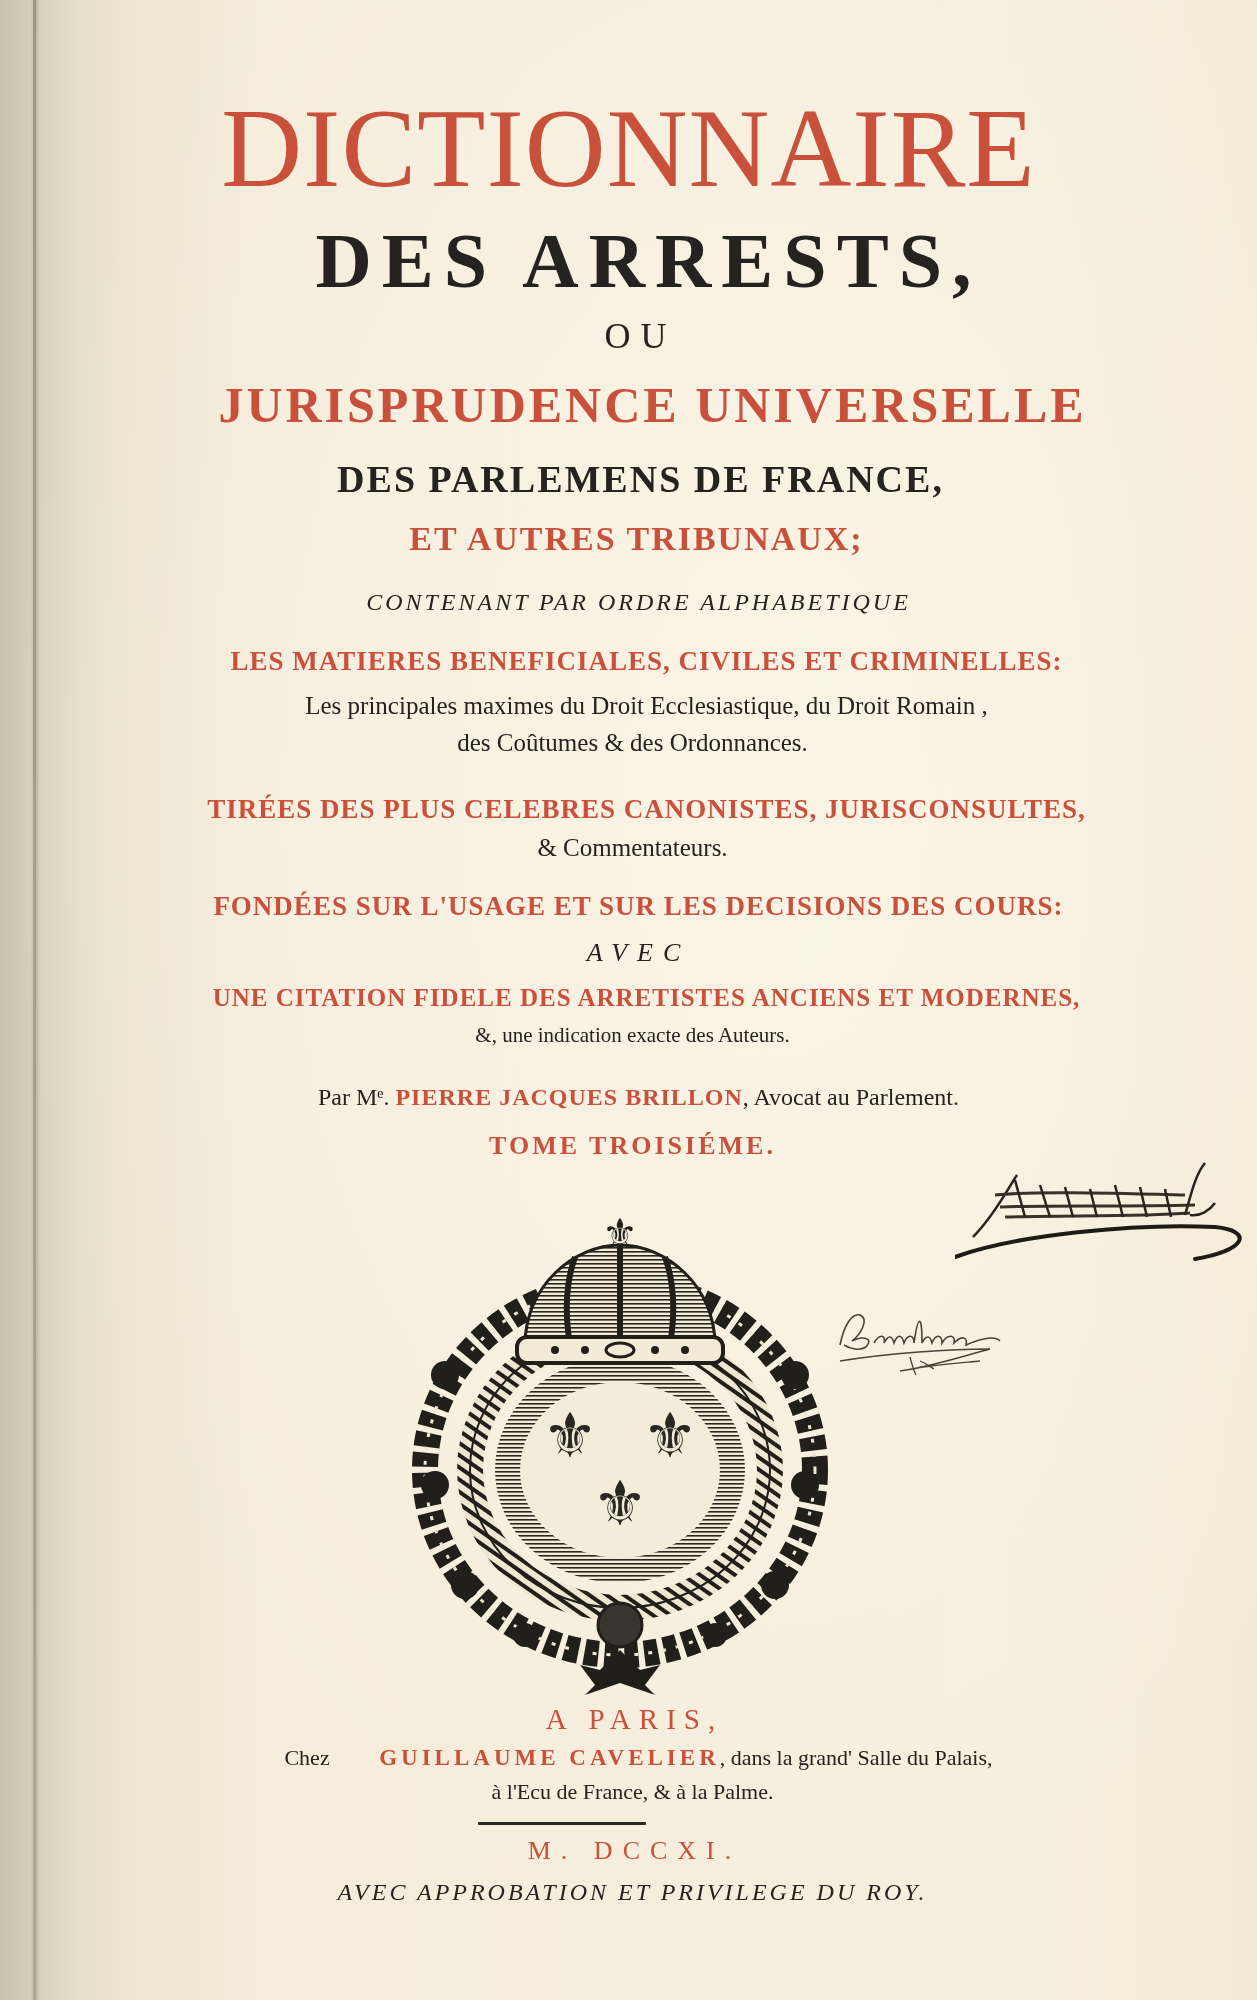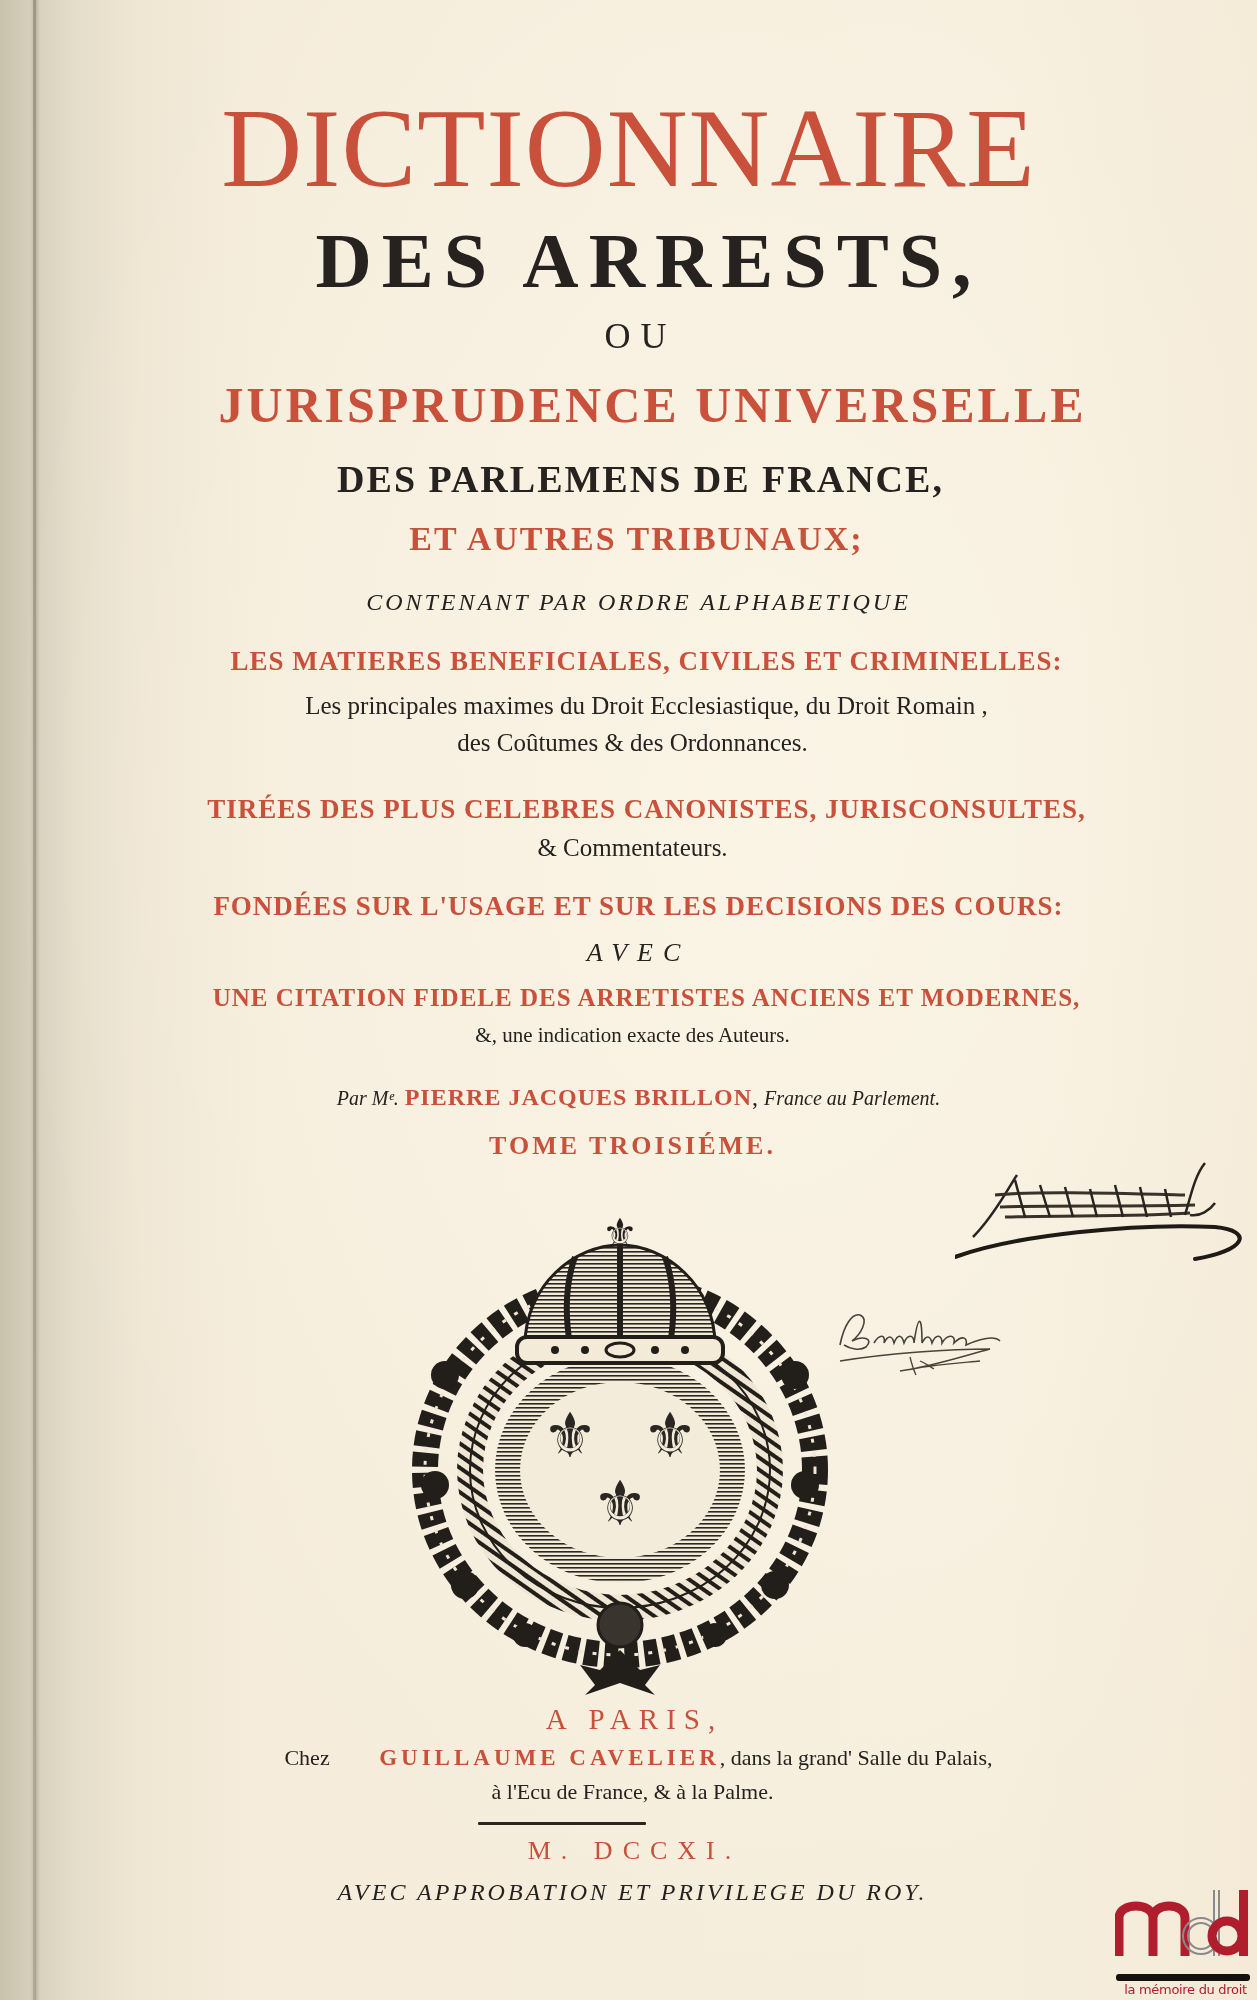--- a/index.html
+++ b/index.html
@@ -34,21 +34,21 @@
   .t8 { top: 648px; font-size: 27px; letter-spacing: 1px; font-weight: bold; font-family: "Liberation Serif", serif; left: 18px; }
   .t9 { top: 693px; font-size: 25px; font-family: "Liberation Serif", serif; left: 18px; }
   .t10 { top: 730px; font-size: 25px; font-family: "Liberation Serif", serif; left: 4px; }
   .t11 { top: 796px; font-size: 27px; letter-spacing: 1px; font-weight: bold; font-family: "Liberation Serif", serif; left: 18px; }
   .t12 { top: 835px; font-size: 25px; font-family: "Liberation Serif", serif; left: 4px; }
   .t13 { top: 893px; font-size: 27px; letter-spacing: 1px; font-weight: bold; font-family: "Liberation Serif", serif; left: 10px; }
   .t14 { top: 940px; font-size: 26px; letter-spacing: 10px; font-style: italic; font-family: "Liberation Serif", serif; left: 10px; }
   .t15 { top: 985px; font-size: 25px; letter-spacing: 1px; font-weight: bold; font-family: "Liberation Serif", serif; left: 18px; }
   .t16 { top: 1025px; font-size: 21px; font-family: "Liberation Serif", serif; left: 4px; }
   .t17 { top: 1085px; font-size: 24px; font-family: "Liberation Serif", serif; left: 10px; }
-  .t17 .it { font-style: italic; font-size: 20px; }
+  .t17 .it { font-size: 24px; }
   .t17 .nm { font-weight: bold; letter-spacing: 1px; font-size: 24px; margin-top: 30px; }
   .t18 { top: 1133px; font-size: 26px; letter-spacing: 3px; font-weight: bold; font-family: "Liberation Serif", serif; left: 4px; }
   .t19 { top: 1705px; font-size: 29px; letter-spacing: 8px; font-family: "Liberation Serif", serif; left: 6px; }
   .t20 { top: 1746px; font-size: 22px; font-family: "Liberation Serif", serif; left: 10px; }
   .t20 .nm { font-weight: bold; letter-spacing: 4px; font-size: 23px; margin-left: 44px; }
   .t21 { top: 1781px; font-size: 22px; font-family: "Liberation Serif", serif; left: 4px; }
   .rule {
     position: absolute; left: 478px; top: 1822px; width: 168px; height: 3px;
     background: #2a2622; border-radius: 1px;
   }
@@ -86,21 +86,21 @@
   <div class="line t11 red">TIRÉES DES PLUS CELEBRES CANONISTES, JURISCONSULTES,</div>
   <div class="line t12 black">&amp; Commentateurs.</div>
   <div class="line t13 red">FONDÉES SUR L'USAGE ET SUR LES DECISIONS DES COURS:</div>
   <div class="line t14 black">AVEC</div>
   <div class="line t15 red">UNE CITATION FIDELE DES ARRETISTES ANCIENS ET MODERNES,</div>
   <div class="line t16 black">&amp;, une indication exacte des Auteurs.</div>
 
   <div class="line t17">
     <span class="it black">Par Mᵉ.</span>
     <span class="nm red">PIERRE JACQUES BRILLON</span><span class="black">,</span>
-    <span class="it black">France au Parlement.</span>
+    <span class="it black">Avocat au Parlement.</span>
   </div>
 
   <div class="line t18 red">TOME TROISIÉME.</div>
 
   <svg class="sig1" viewBox="0 0 300 110">
     <path d="M18 82 C 40 60, 55 30, 62 20" stroke="#2a2420" stroke-width="2.5" fill="none"></path>
     <path d="M40 40 C 80 36, 150 38, 230 40" stroke="#3a322a" stroke-width="3" fill="none"></path>
     <path d="M45 52 C 90 50, 170 52, 240 50" stroke="#3a322a" stroke-width="3" fill="none"></path>
     <path d="M50 62 C 110 60, 180 62, 235 58" stroke="#3a322a" stroke-width="3" fill="none"></path>
     <path d="M60 25 L 70 62 M 85 30 L 95 62 M 110 32 L 118 62 M 135 34 L 142 62 M 160 30 L 168 62 M 185 32 L 192 62 M 210 34 L 216 62" stroke="#2a2420" stroke-width="2.5" fill="none"></path>
@@ -172,28 +172,13 @@
   <div class="line t19 red">A PARIS,</div>
   <div class="line t20">
     <span class="black">Chez</span>
     <span class="nm red">GUILLAUME CAVELIER</span><span class="black">, dans la grand' Salle du Palais,</span>
   </div>
   <div class="line t21 black">à l'Ecu de France, &amp; à la Palme.</div>
   <div class="rule"></div>
   <div class="line t22 red">M. DCCXI.</div>
   <div class="line t23 black">AVEC APPROBATION ET PRIVILEGE DU ROY.</div>
 
-  <div class="logo">
-    <svg class="logo-mark" viewBox="0 0 138 68">
-
-      <path d="M4 66 V 28 C 4 12, 38 12, 38 28 V 66 M 38 28 C 38 12, 70 12, 70 28 V 66" stroke="#b01e2e" stroke-width="9" fill="none"></path>
-
-      <circle cx="86" cy="46" r="18" fill="none" stroke="#8a8a8a" stroke-width="2"></circle>
-      <circle cx="86" cy="46" r="13" fill="none" stroke="#8a8a8a" stroke-width="2"></circle>
-      <path d="M104 0 V 66 M 99 0 V 66" stroke="#8a8a8a" stroke-width="2" fill="none"></path>
-
-      <circle cx="112" cy="46" r="15" fill="none" stroke="#b01e2e" stroke-width="9"></circle>
-      <rect x="124" y="0" width="9" height="66" fill="#b01e2e"></rect>
-    </svg>
-    <div class="logo-bar"></div>
-    <div class="logo-text">la mémoire du droit</div>
-  </div>
 </div>
 
 </body></html>

